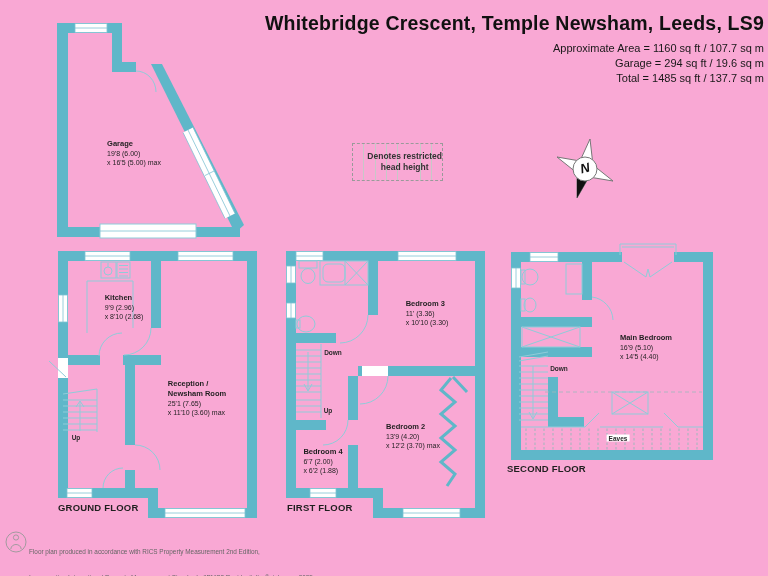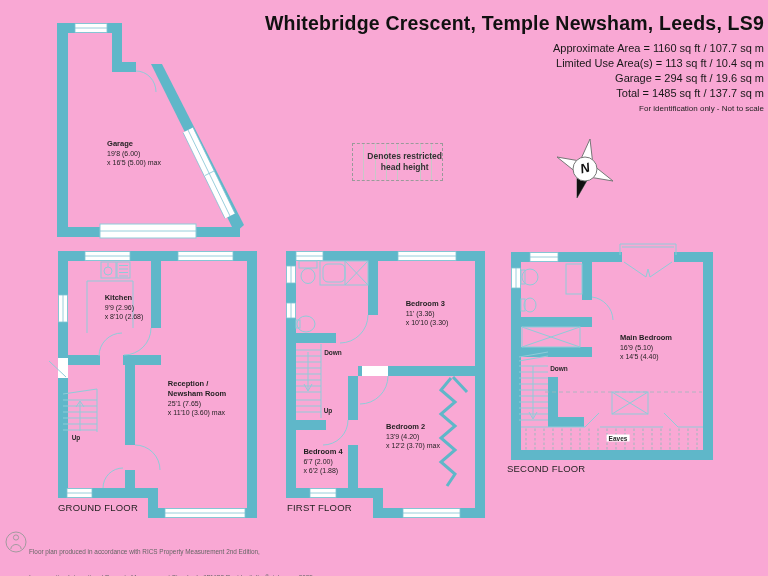--- a/index.html
+++ b/index.html
@@ -9,21 +9,21 @@
   .w{fill:#5fb7c9;}
   .tl{stroke:#8fccd9;stroke-width:1;fill:none;}
   .tl2{stroke:#5fb7c9;stroke-width:3;fill:none;}
   .winr{fill:#ffffff;stroke:#7fc2d2;stroke-width:0.8;}
   .winl{stroke:#7fc2d2;stroke-width:0.8;}
   .overlay{position:absolute;left:0;top:0;width:768px;height:576px;}
   .rl{position:absolute;transform:translate(-50%,-50%);color:#1f1f1f;
       line-height:1.3;white-space:nowrap;}
   .rn{font-weight:bold;font-size:7.5px;}
   .rd{font-size:7px;}
-  .floor-title{position:absolute;font-weight:normal;font-size:9.5px;color:#1f1f1f;letter-spacing:.2px;white-space:nowrap;}
+  .floor-title{position:absolute;font-weight:bold;font-size:9.5px;color:#1f1f1f;letter-spacing:.2px;white-space:nowrap;}
   .stair-label{position:absolute;transform:translate(-50%,-50%);font-size:6.5px;font-weight:bold;color:#2a2a2a;}
   .eaves-label{position:absolute;transform:translate(-50%,-50%);font-size:6.5px;font-weight:bold;color:#2a2a2a;background:#fff;padding:0 2px;}
   #header{position:absolute;top:12px;right:4px;text-align:right;color:#111;}
   #title{font-size:19.5px;font-weight:bold;letter-spacing:.2px;}
   #areas{margin-top:6px;font-size:11px;line-height:15px;color:#181818;}
   #note{margin-top:3px;font-size:8px;color:#222;}
   #legend{position:absolute;left:352px;top:143px;width:91px;height:38px;
       border:1px dashed #9a9a9a;box-sizing:border-box;display:flex;align-items:center;justify-content:flex-end;
       text-align:center;font-size:8.5px;font-weight:bold;color:#333;line-height:1.25;
       background:repeating-linear-gradient(90deg,transparent 0 10.5px,#c8c8c8 10.5px 11.3px);}
@@ -246,25 +246,23 @@
     <path d="M10.8,549 c0.5,-6 9.9,-6 10.4,0" fill="none" stroke="#999" stroke-width="0.9"></path>
   </g>
 </svg>
 
 <div class="overlay">
 
   <div id="header">
     <div id="title">Whitebridge Crescent, Temple Newsham, Leeds, LS9</div>
     <div id="areas">
       <div>Approximate Area = 1160 sq ft / 107.7 sq m</div>
-      <div>Limited Use Area(s) = 113 sq ft / 10.4 sq m</div>
       <div>Garage = 294 sq ft / 19.6 sq m</div>
       <div>Total = 1485 sq ft / 137.7 sq m</div>
     </div>
-    <div id="note">For identification only - Not to scale</div>
   </div>
 
   <div id="legend">
     <div>
       <div>Denotes restricted</div>
       <div>head height</div>
     </div>
   </div>
 
   <div id="compass-n">N</div>

